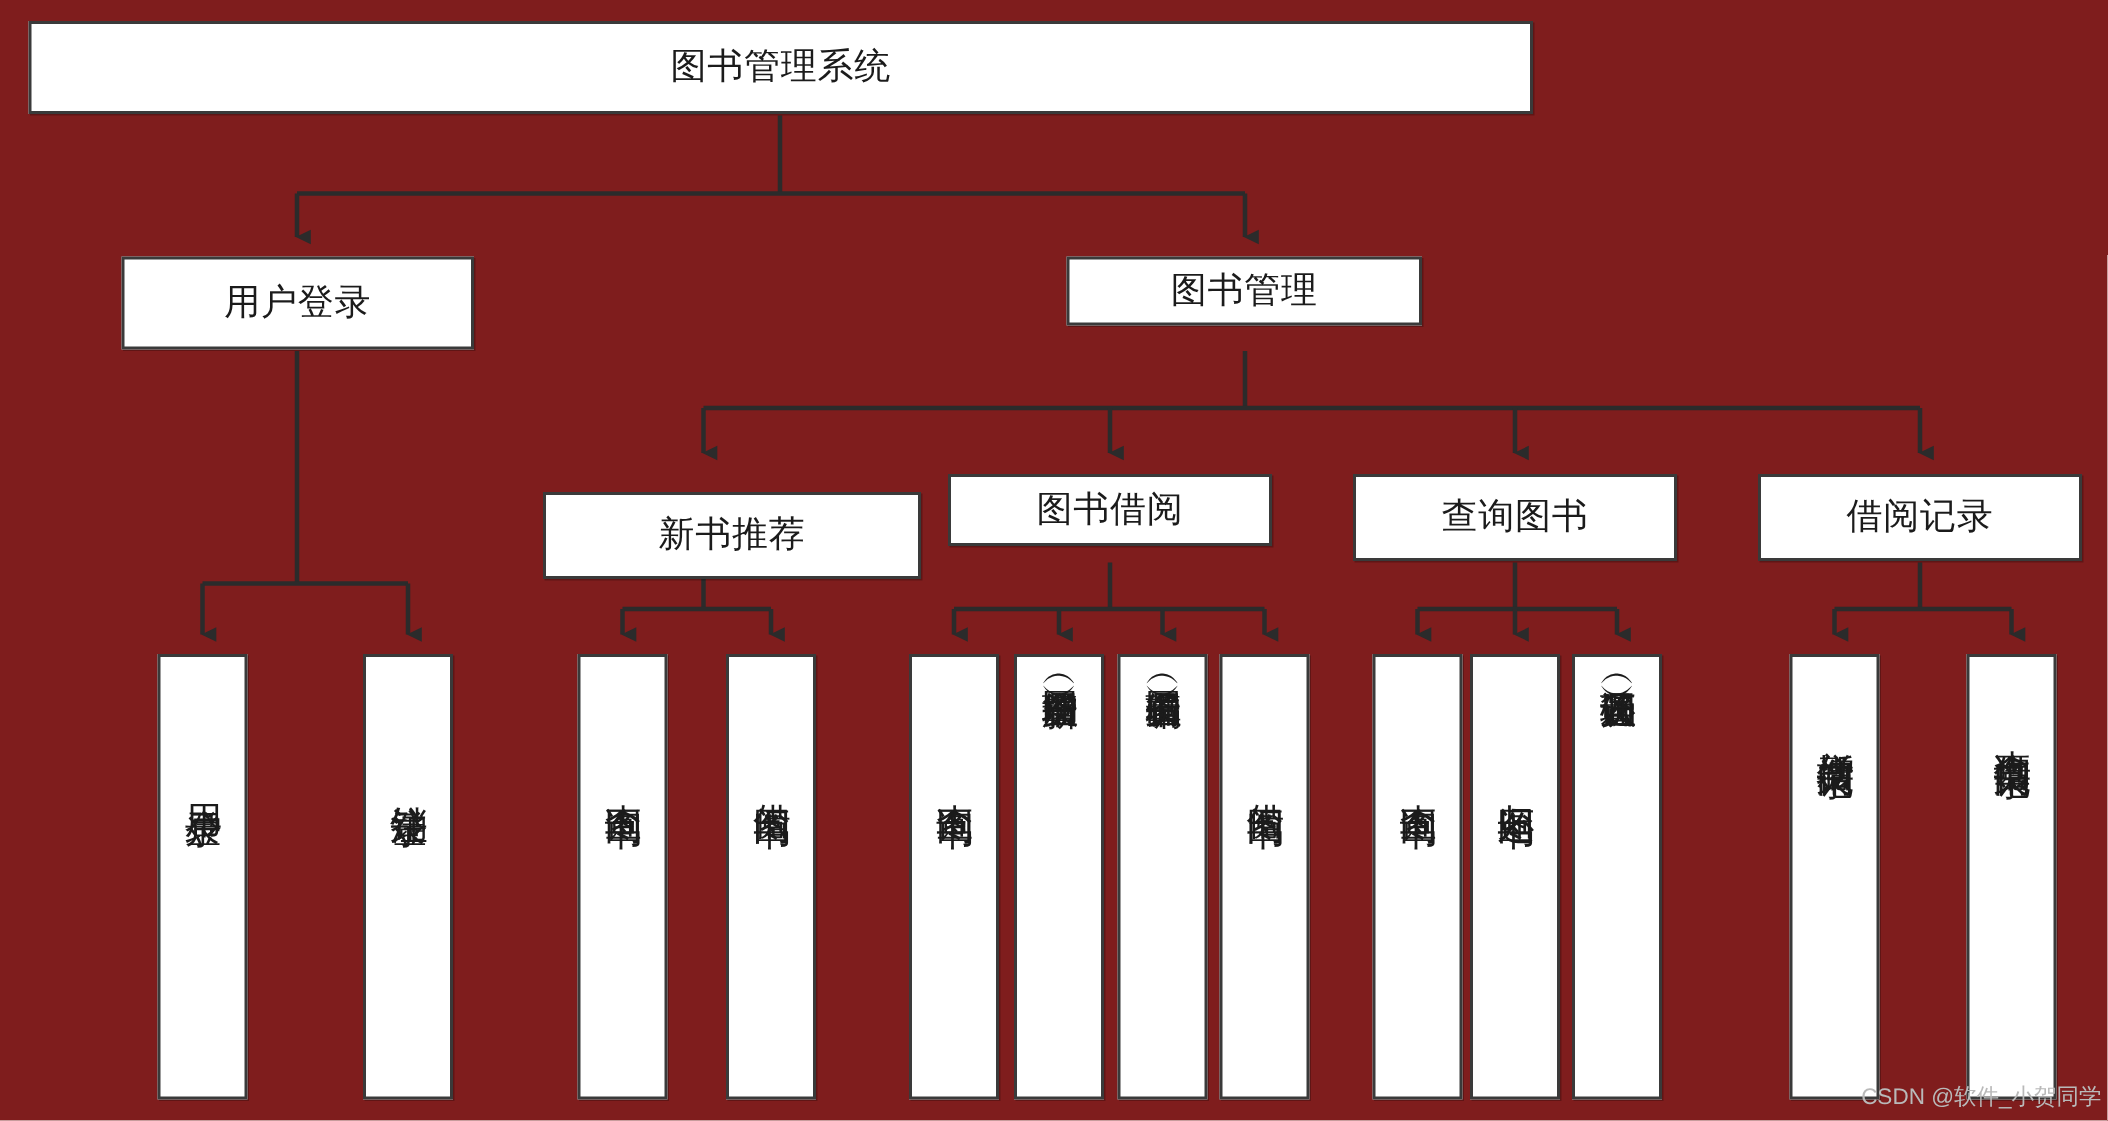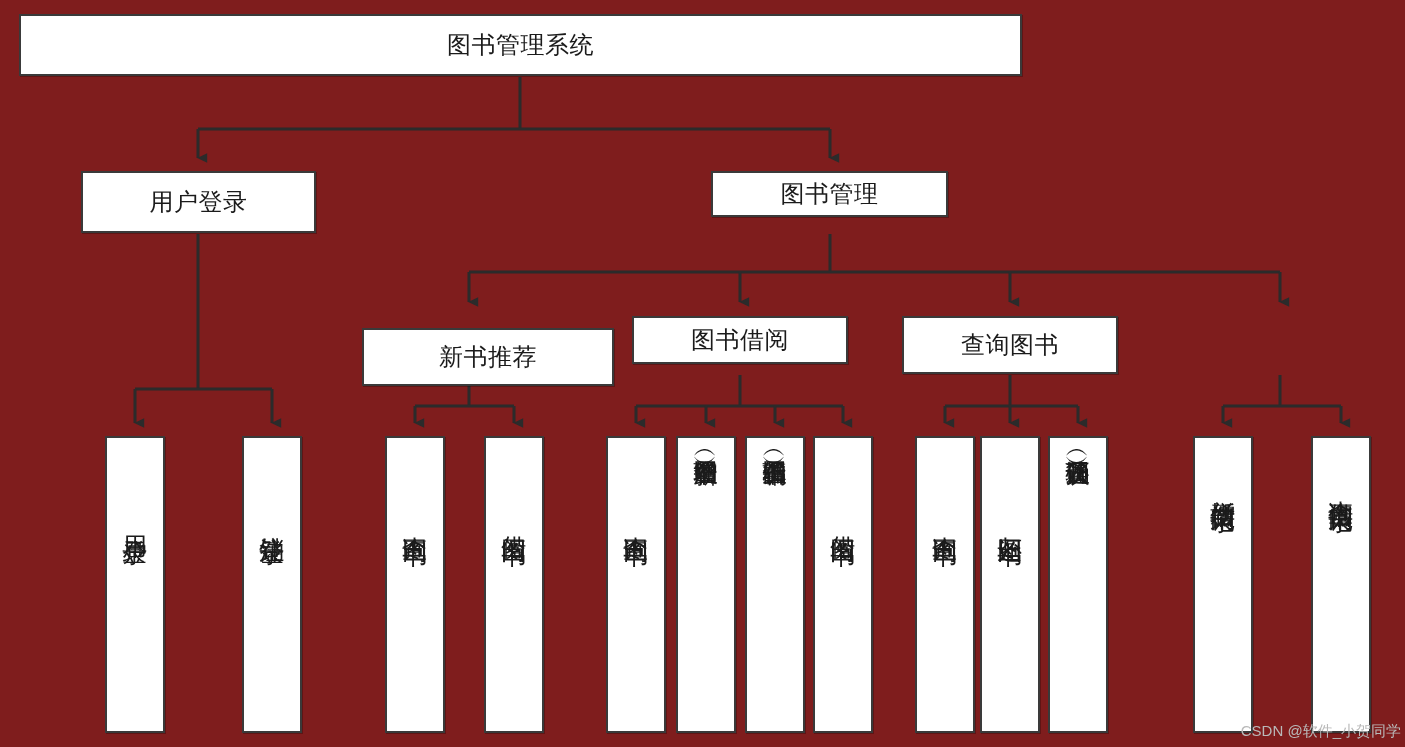--- a/index.html
+++ b/index.html
@@ -143,20 +143,23 @@
 
   <div class="node horiz" style="left:362px; top:328px; width:252px; height:58px;">
     <span class="label">新书推荐</span>
   </div>
   <div class="node horiz" style="left:632px; top:316px; width:216px; height:48px;">
     <span class="label">图书借阅</span>
   </div>
   <div class="node horiz" style="left:902px; top:316px; width:216px; height:58px;">
     <span class="label">查询图书</span>
   </div>
+  <div class="node horiz" style="left:1172px; top:316px; width:216px; height:58px;">
+    <span class="label">借阅记录</span>
+  </div>
 
   <div class="node vert" style="left:105px; top:436px; width:60px; height:297px; padding-top:78px;">
     <span class="label">用户登录</span>
   </div>
   <div class="node vert" style="left:242px; top:436px; width:60px; height:297px; padding-top:78px;">
     <span class="label">注销登录</span>
   </div>
 
   <div class="node vert" style="left:385px; top:436px; width:60px; height:297px; padding-top:78px;">
     <span class="label">查询图书</span>

